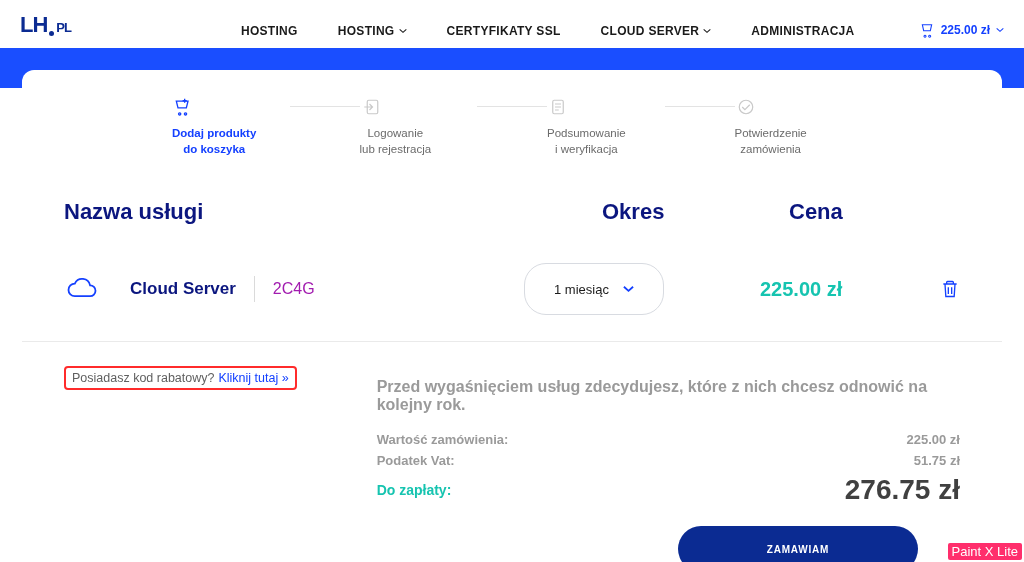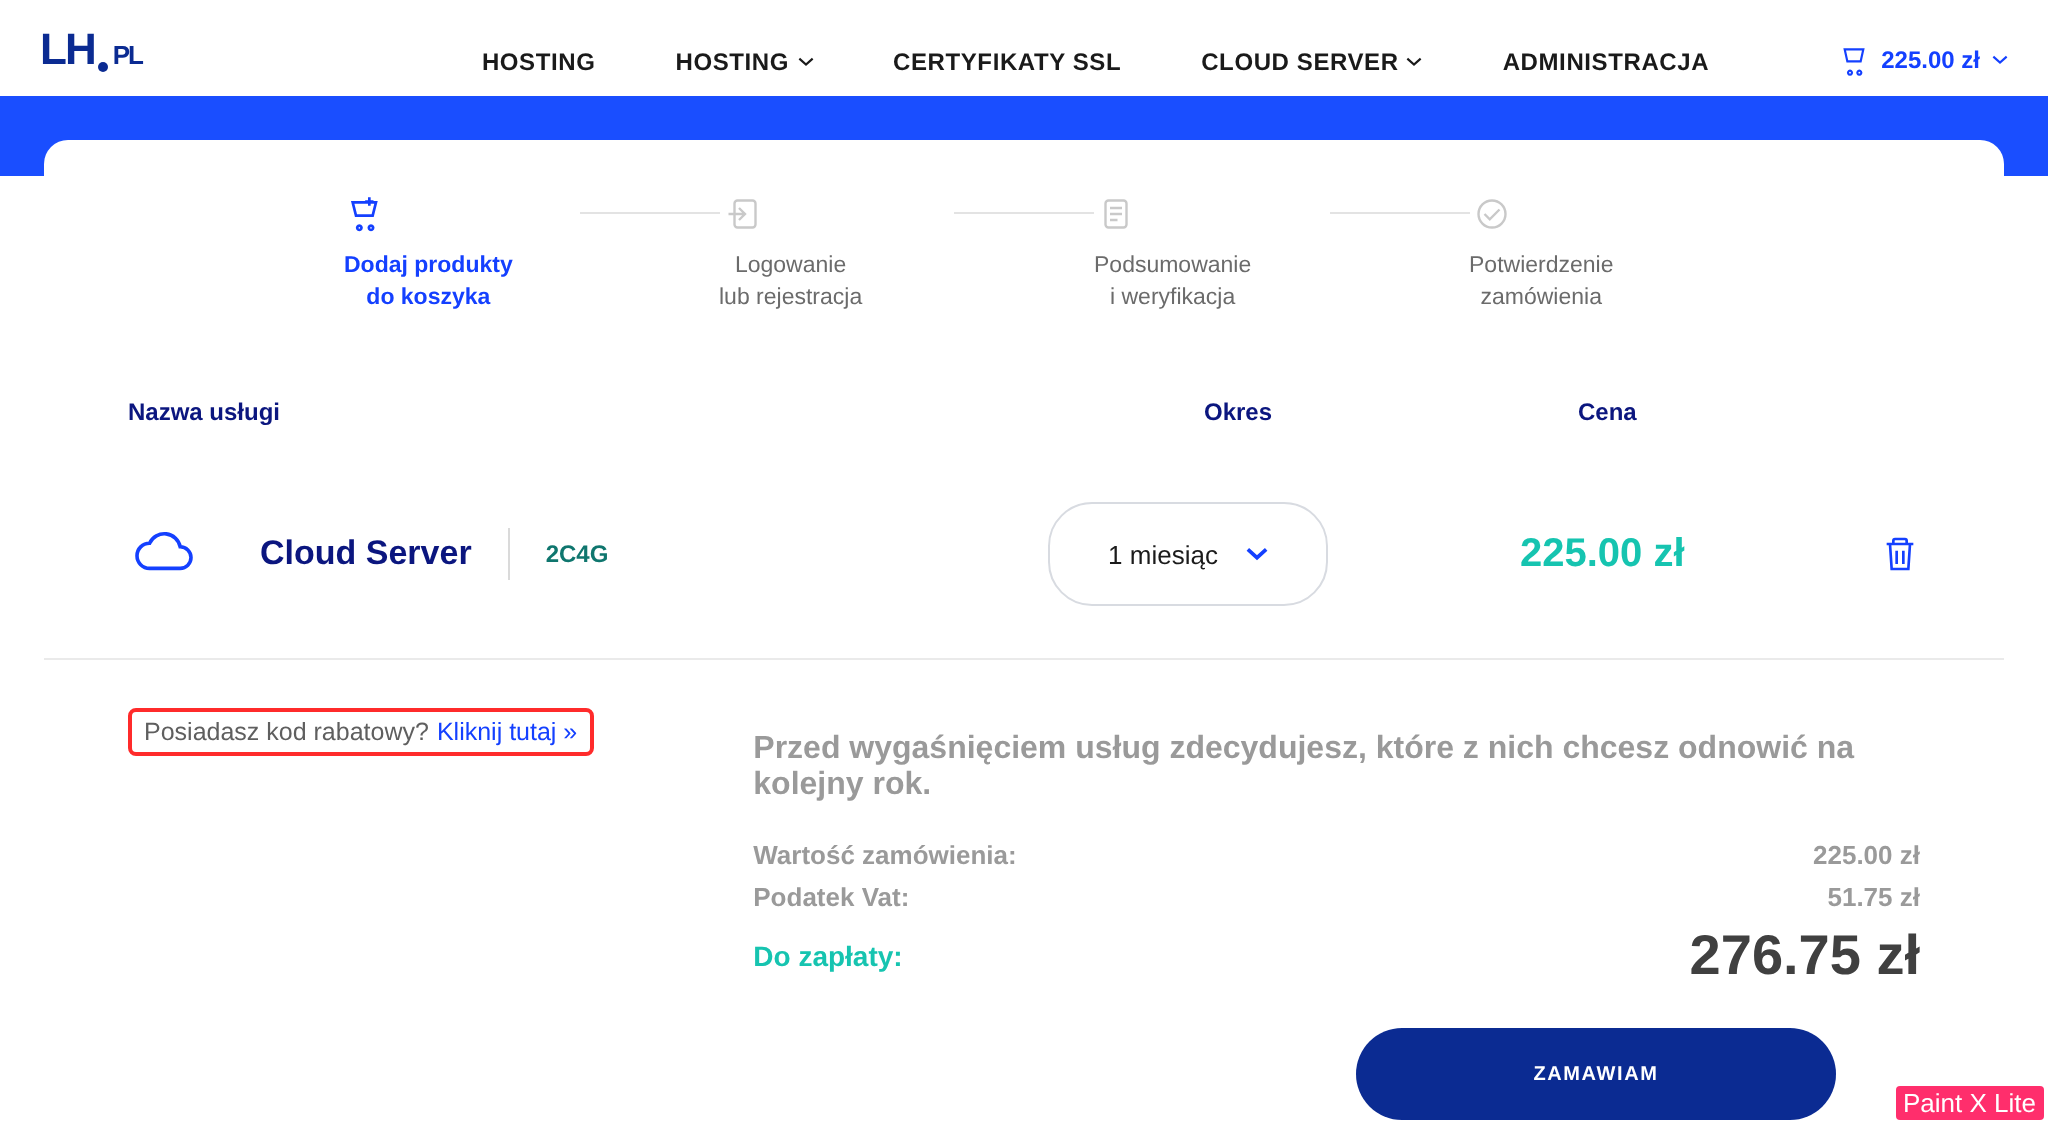--- a/index.html
+++ b/index.html
@@ -23,31 +23,31 @@
     .stepper { display:flex; align-items:flex-start; gap:0; padding: 26px 150px 8px 150px; }
     .step { display:flex; flex-direction:column; align-items:flex-start; flex:1; position:relative; }
     .step-icon { width:22px; height:22px; display:flex; align-items:center; justify-content:center; color:#c9c9c9; margin-bottom:8px; }
     .step.active .step-icon { color:#1440ff; }
     .step-line { height:1px; background:#e3e3e3; flex:0 0 auto; width:70px; margin-top:10px; }
     .step-label { font-size:11.5px; text-align:center; color:#6b6b6b; line-height:1.35; }
     .step.active .step-label { color:#1440ff; font-weight:700; }
 
     
     .cols { display:flex; padding: 34px 42px 12px 42px; border-bottom: none; }
-    .col-name { color:#0b167f; font-size:12px; font-weight:800; }
+    .col-name { color:#0b167f; font-size:22px; font-weight:800; }
     .col-service { flex: 0 0 470px; }
     .col-okres { flex: 0 0 170px; padding-left:68px; }
     .col-cena { flex: 1; padding-left:85px; }
 
     
     .row { display:flex; align-items:center; padding: 26px 42px 26px 42px; border-bottom: 1px solid #eaeaea; }
     .cloud-icon { width:36px; height:28px; }
     .service-name { font-size:17px; font-weight:800; color:#0b167f; margin-left:30px; }
     .divider { width:1px; height:26px; background:#dadada; margin: 0 18px 0 18px; }
-    .service-spec { font-size:12px; color:#0f766e;font-weight:bold; }
+    .service-spec { font-size:16px; color:#a21caf; }
     .period-select { margin-left:auto; width:140px; height:52px; border:1px solid #d8dbe1; border-radius:22px; display:flex; align-items:center; justify-content:center; gap:14px; color:#1b1b1b; font-size:13px; cursor:pointer; margin-right: 96px; }
     .price-cell { font-size:20px; font-weight:800; color:#16c4b0; width:160px; }
     .trash { color:#1440ff; cursor:pointer; margin-left:20px; }
 
     
     .bottom { display:flex; padding: 24px 42px 0 42px; gap: 80px; }
     .promo { border:2px solid #ff2b2b; border-radius:4px; padding: 3px 6px; font-size:12.5px; color:#5f5f5f; display:inline-flex; width: fit-content; }
     .promo .link { color:#1440ff; margin-left:4px; }
     .summary { flex:1; }
     .summary-note { color:#9a9a9a; font-size:16px; font-weight:700; margin-bottom:18px;margin-top:12px; }

